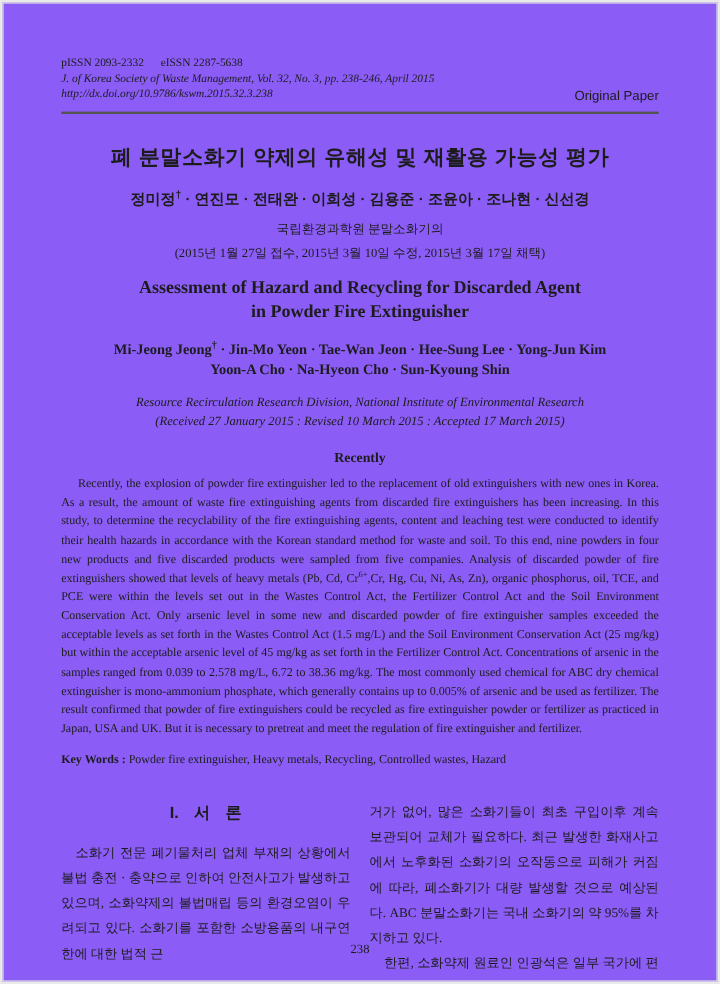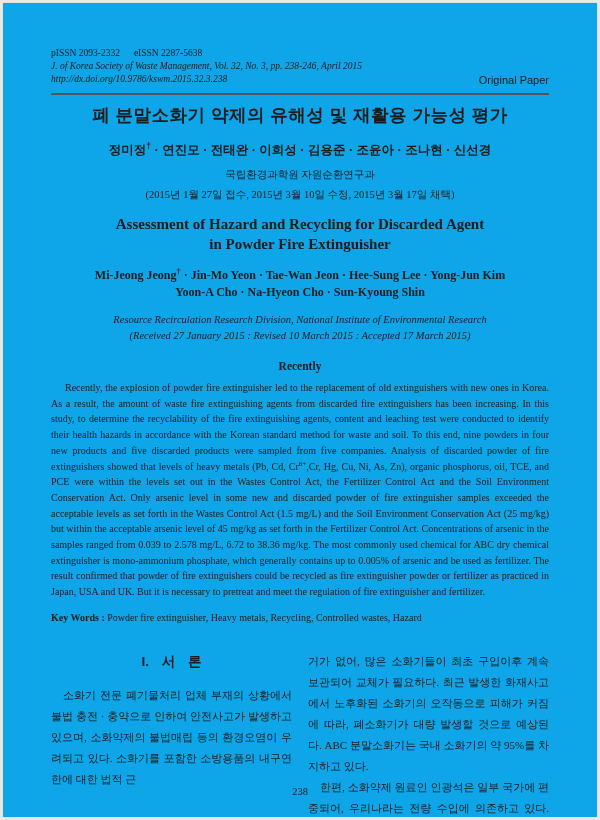--- a/index.html
+++ b/index.html
@@ -5,41 +5,41 @@
   html,body{margin:0;padding:0;}
   body{
     width:600px;height:820px;
     background:#e9e9e9;
     font-family:"Liberation Serif","DejaVu Serif",serif;
     color:#1c1c1c;
     -webkit-font-smoothing:antialiased;
   }
   .sheet{
     position:absolute;left:2px;top:2px;right:2px;bottom:2px;
-    background:#0ea5e9;
+    background:#8b5cf6;
     border:1px solid #e2e2e2;
     overflow:hidden;
   }
   .content{
     position:absolute;left:48px;right:48px;top:0;bottom:0;
   }
   
   .journal-header{position:relative;margin-top:44px;}
   .jh-line{font-size:9.5px;line-height:13px;}
   .jh-issn{font-style:normal;}
   .jh-issn .gap{display:inline-block;width:14px;}
   .jh-italic{font-style:italic;}
   .paper-type{
     position:absolute;right:0;bottom:0;
     font-family:"Liberation Sans","DejaVu Sans",sans-serif;
     font-size:11px;font-style:normal;
   }
   .header-rule{border:0;border-top:2px solid #555;margin:7px 0 0 0;}
   
-  .k-title{margin-top:8px;text-align:center;font-size:17.5px;font-weight:bold;
+  .k-title{margin-top:24px;text-align:center;font-size:17.5px;font-weight:bold;
     font-family:"Liberation Sans","DejaVu Sans",sans-serif;letter-spacing:0.5px;}
   .k-authors{margin-top:15px;text-align:center;font-size:12.5px;font-weight:bold;
     font-family:"Liberation Sans","DejaVu Sans",sans-serif;}
   .k-affil{margin-top:9px;text-align:center;font-size:10.5px;}
   .k-dates{margin-top:6px;text-align:center;font-size:10.5px;}
   sup{font-size:70%;line-height:0;}
   
   .e-title{margin-top:12px;text-align:center;font-size:15px;font-weight:bold;line-height:20px;}
   .e-authors{margin-top:13px;text-align:center;font-size:12px;font-weight:bold;line-height:17px;}
   .e-affil{margin-top:13px;text-align:center;font-size:10.5px;font-style:italic;}
@@ -71,21 +71,21 @@
     <div class="journal-header">
       <div class="jh-line jh-issn"><span>pISSN 2093-2332</span><span class="gap"></span><span>eISSN 2287-5638</span></div>
       <div class="jh-line jh-italic">J. of Korea Society of Waste Management, Vol. 32, No. 3, pp. 238-246, April 2015</div>
       <div class="jh-line jh-italic">http://dx.doi.org/10.9786/kswm.2015.32.3.238</div>
       <div class="paper-type">Original Paper</div>
     </div>
     <hr class="header-rule">
 
     <div class="k-title">폐 분말소화기 약제의 유해성 및 재활용 가능성 평가</div>
     <div class="k-authors"><span>정미정</span><sup>†</sup><span> · 연진모 · 전태완 · 이희성 · 김용준 · 조윤아 · 조나현 · 신선경</span></div>
-    <div class="k-affil">국립환경과학원 자원순환연구과</div>
+    <div class="k-affil">국립환경과학원 분말소화기의</div>
     <div class="k-dates">(2015년 1월 27일 접수, 2015년 3월 10일 수정, 2015년 3월 17일 채택)</div>
 
     <div class="e-title">
       <div>Assessment of Hazard and Recycling for Discarded Agent</div>
       <div>in Powder Fire Extinguisher</div>
     </div>
     <div class="e-authors">
       <div><span>Mi-Jeong Jeong</span><sup>†</sup><span> · Jin-Mo Yeon · Tae-Wan Jeon · Hee-Sung Lee · Yong-Jun Kim</span></div>
       <div>Yoon-A Cho · Na-Hyeon Cho · Sun-Kyoung Shin</div>
     </div>

